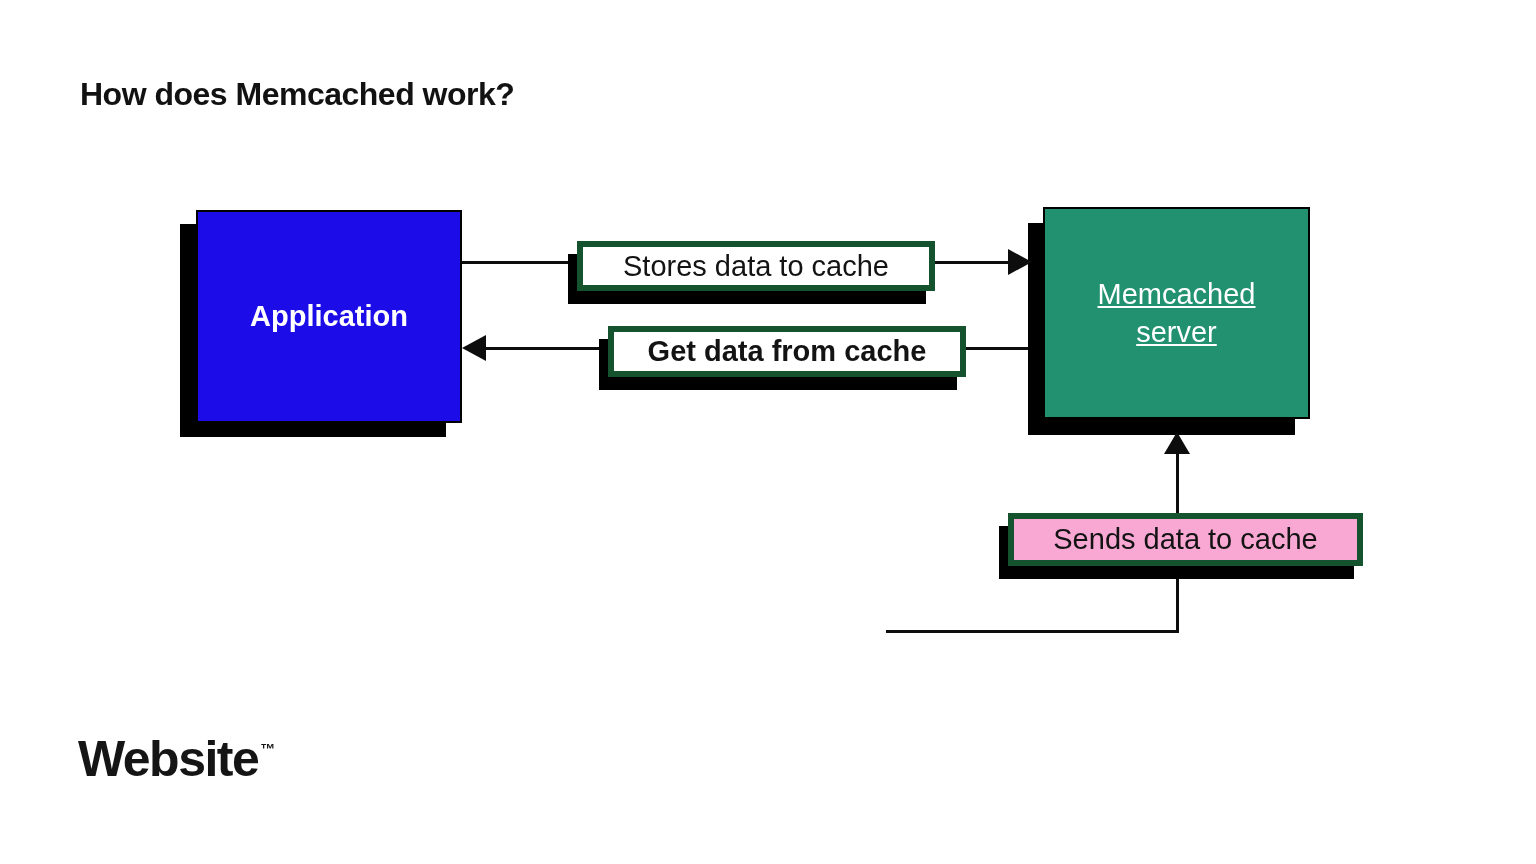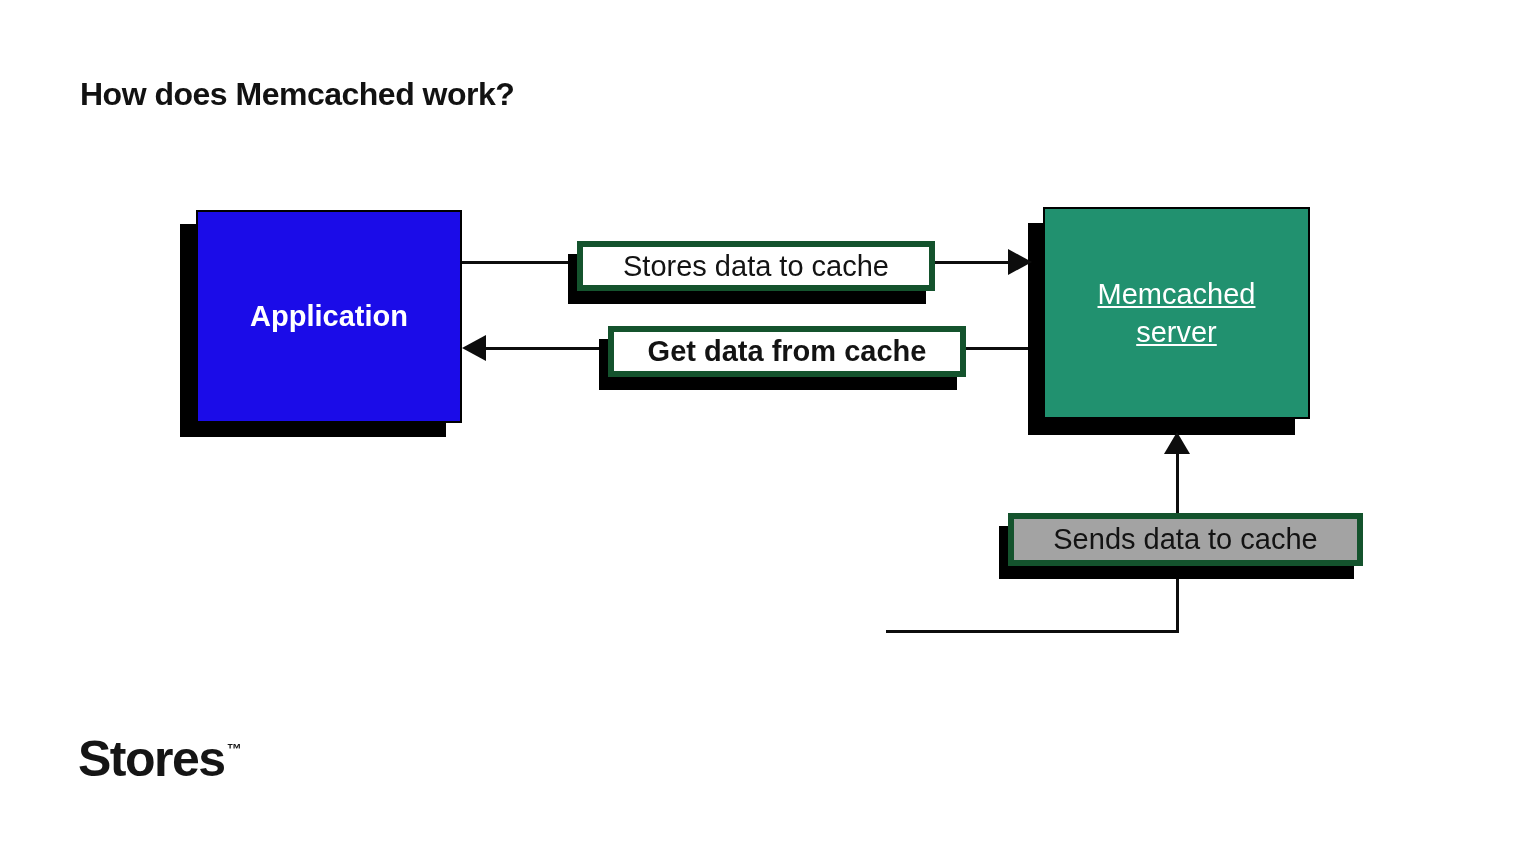--- a/index.html
+++ b/index.html
@@ -101,21 +101,21 @@
 
 
   <div class="edge-label edge-label-stores" style="background-color: rgb(255, 255, 255);">
     <span>Stores data to cache</span>
   </div>
 
   <div class="edge-label edge-label-get" style="background-color: rgb(255, 255, 255);">
     <span>Get data from cache</span>
   </div>
 
-  <div class="edge-label edge-label-sends" style="background-color: #a3a3a3;">
+  <div class="edge-label edge-label-sends" style="background-color: #f9a8d4;">
     <span>Sends data to cache</span>
   </div>
 
   <div class="logo">
-    <span>Stores</span><sup>™</sup>
+    <span>Website</span><sup>™</sup>
   </div>
 
 </div>
 
 </body></html>

